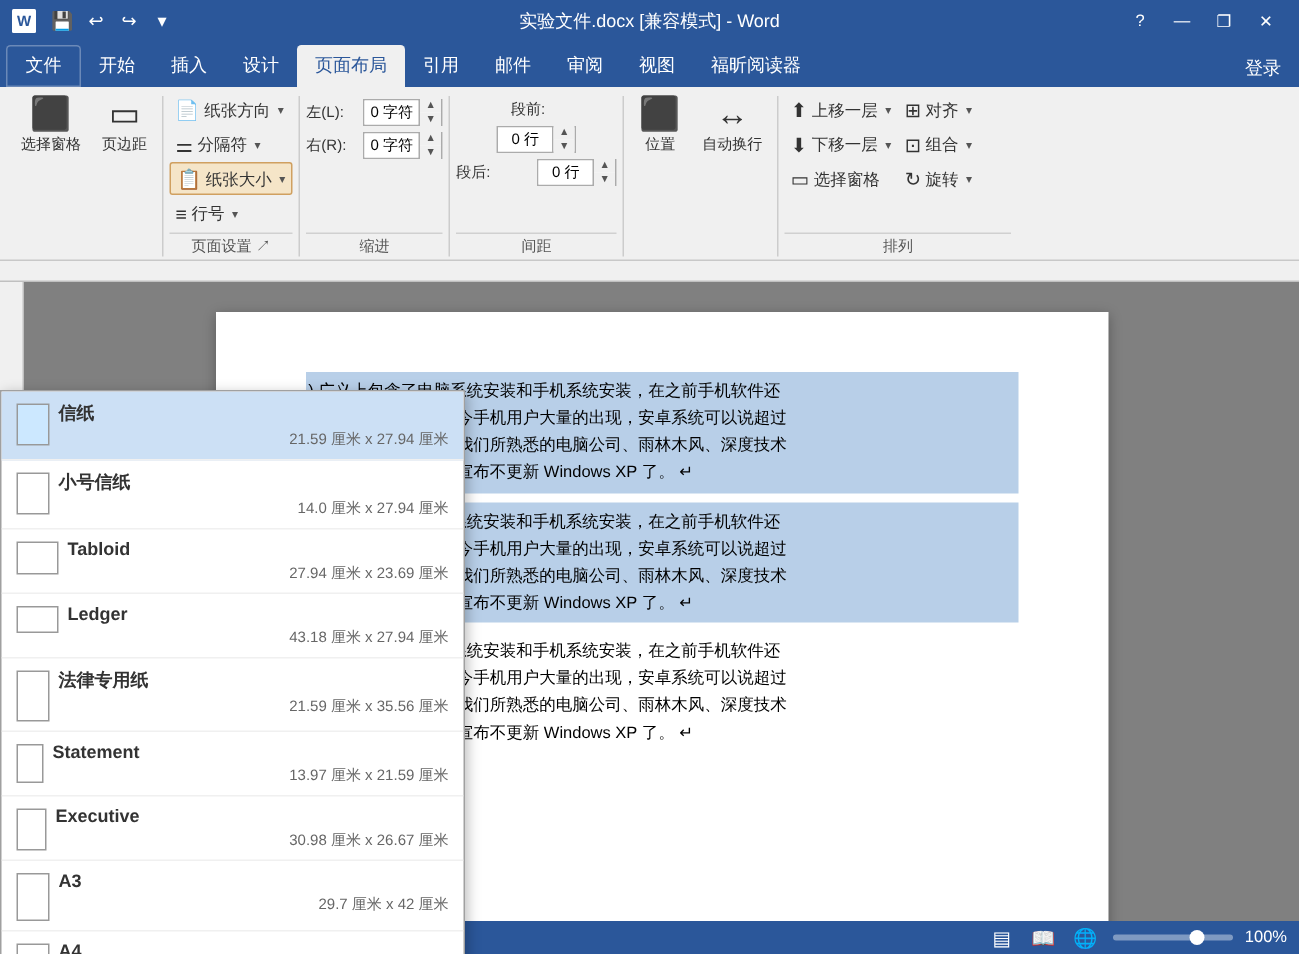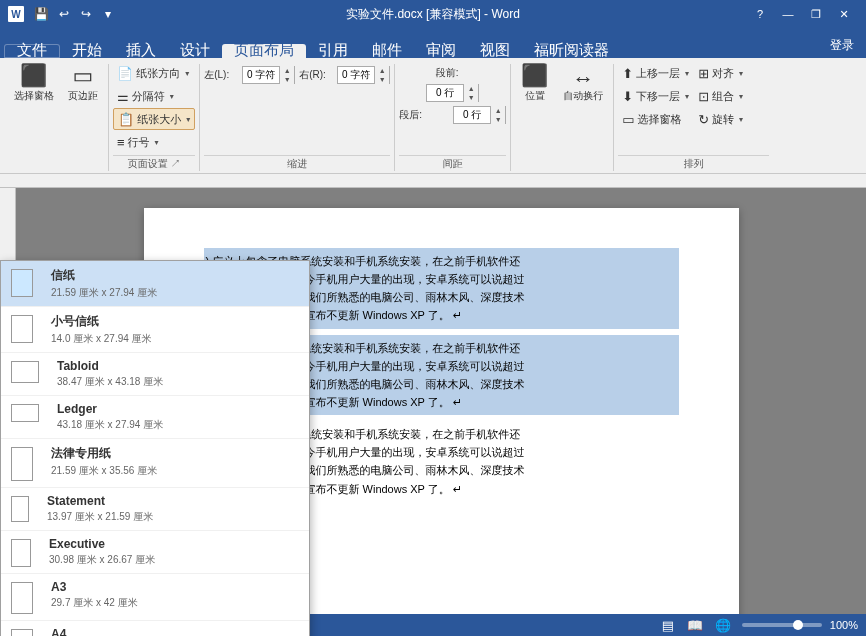--- a/index.html
+++ b/index.html
@@ -84,25 +84,25 @@
     
     .ribbon-tabs {
       background: #2b579a;
       height: 30px;
       display: flex;
       align-items: flex-end;
       padding-left: 4px;
     }
     .ribbon-tab {
       padding: 4px 12px 5px;
-      font-size: 15px;
+      font-size: 12px;
       color: white;
       cursor: pointer;
       border-radius: 3px 3px 0 0;
-      height: 14px;
+      height: 28px;
       display: flex;
       align-items: center;
     }
     .ribbon-tab.active {
       background: #f0f0f0;
       color: #2b579a;
     }
     .ribbon-tab.file-tab {
       background: #2b579a;
       color: white;
@@ -190,41 +190,42 @@
       overflow-y: auto;
       max-height: 520px;
     }
 
     .paper-item {
       display: flex;
       align-items: flex-start;
       padding: 6px 10px;
       cursor: pointer;
       border-bottom: 1px solid #f0f0f0;
-      gap: 18px;
+      gap: 6px;
     }
     .paper-item.selected { background: #cce0f5; }
     .paper-icon {
       width: 22px;
       height: 28px;
       border: 1px solid #999;
       background: white;
       flex-shrink: 0;
       margin-top: 2px;
     }
     .paper-info { flex: 1; }
     .paper-name {
       font-size: 12px;
       font-weight: bold;
       color: #333;
     }
     .paper-size {
       font-size: 10px;
       color: #666;
       margin-top: 2px;
+      text-align: right;
     }
 
     
     .dropdown-panel::-webkit-scrollbar { width: 10px; }
     .dropdown-panel::-webkit-scrollbar-track { background: #f0f0f0; }
     .dropdown-panel::-webkit-scrollbar-thumb { background: #b0b0b0; border: 1px solid #d0d0d0; }
 
     
     .status-bar {
       height: 22px;
@@ -447,21 +448,21 @@
         </div>
       </div>
     </div>
     <div class="group-label-row">页面设置 <span>↗</span></div>
   </div>
 
   <div class="ribbon-sep-v"></div>
 
   <div class="group-wrapper">
     <div class="group-content">
-      <div style="display:flex;flex-direction:row;gap:4px;padding-top:4px;">
+      <div style="display:flex;flex-direction:column;gap:4px;padding-top:4px;">
         <div style="display:flex;align-items:center;gap:4px;">
           <span style="font-size:10px;width:34px;color:#333;">左(L):</span>
           <div class="spin-box">
             <input class="spin-input" type="text" value="0 字符" style="">
             <div class="spin-arrows">
               <div class="spin-arrow">▲</div>
               <div class="spin-arrow">▼</div>
             </div>
           </div>
         </div>
@@ -612,21 +613,21 @@
       <div class="paper-icon"></div>
       <div class="paper-info">
         <div class="paper-name">小号信纸</div>
         <div class="paper-size">14.0 厘米 x 27.94 厘米</div>
       </div>
     </div>
     <div class="paper-item">
       <div class="paper-icon" style="width:28px;height:22px;"></div>
       <div class="paper-info">
         <div class="paper-name">Tabloid</div>
-        <div class="paper-size">38.47 厘米 x 43.18 厘米</div>
+        <div class="paper-size">27.94 厘米 x 23.69 厘米</div>
       </div>
     </div>
     <div class="paper-item">
       <div class="paper-icon" style="width:28px;height:18px;"></div>
       <div class="paper-info">
         <div class="paper-name">Ledger</div>
         <div class="paper-size">43.18 厘米 x 27.94 厘米</div>
       </div>
     </div>
     <div class="paper-item">

